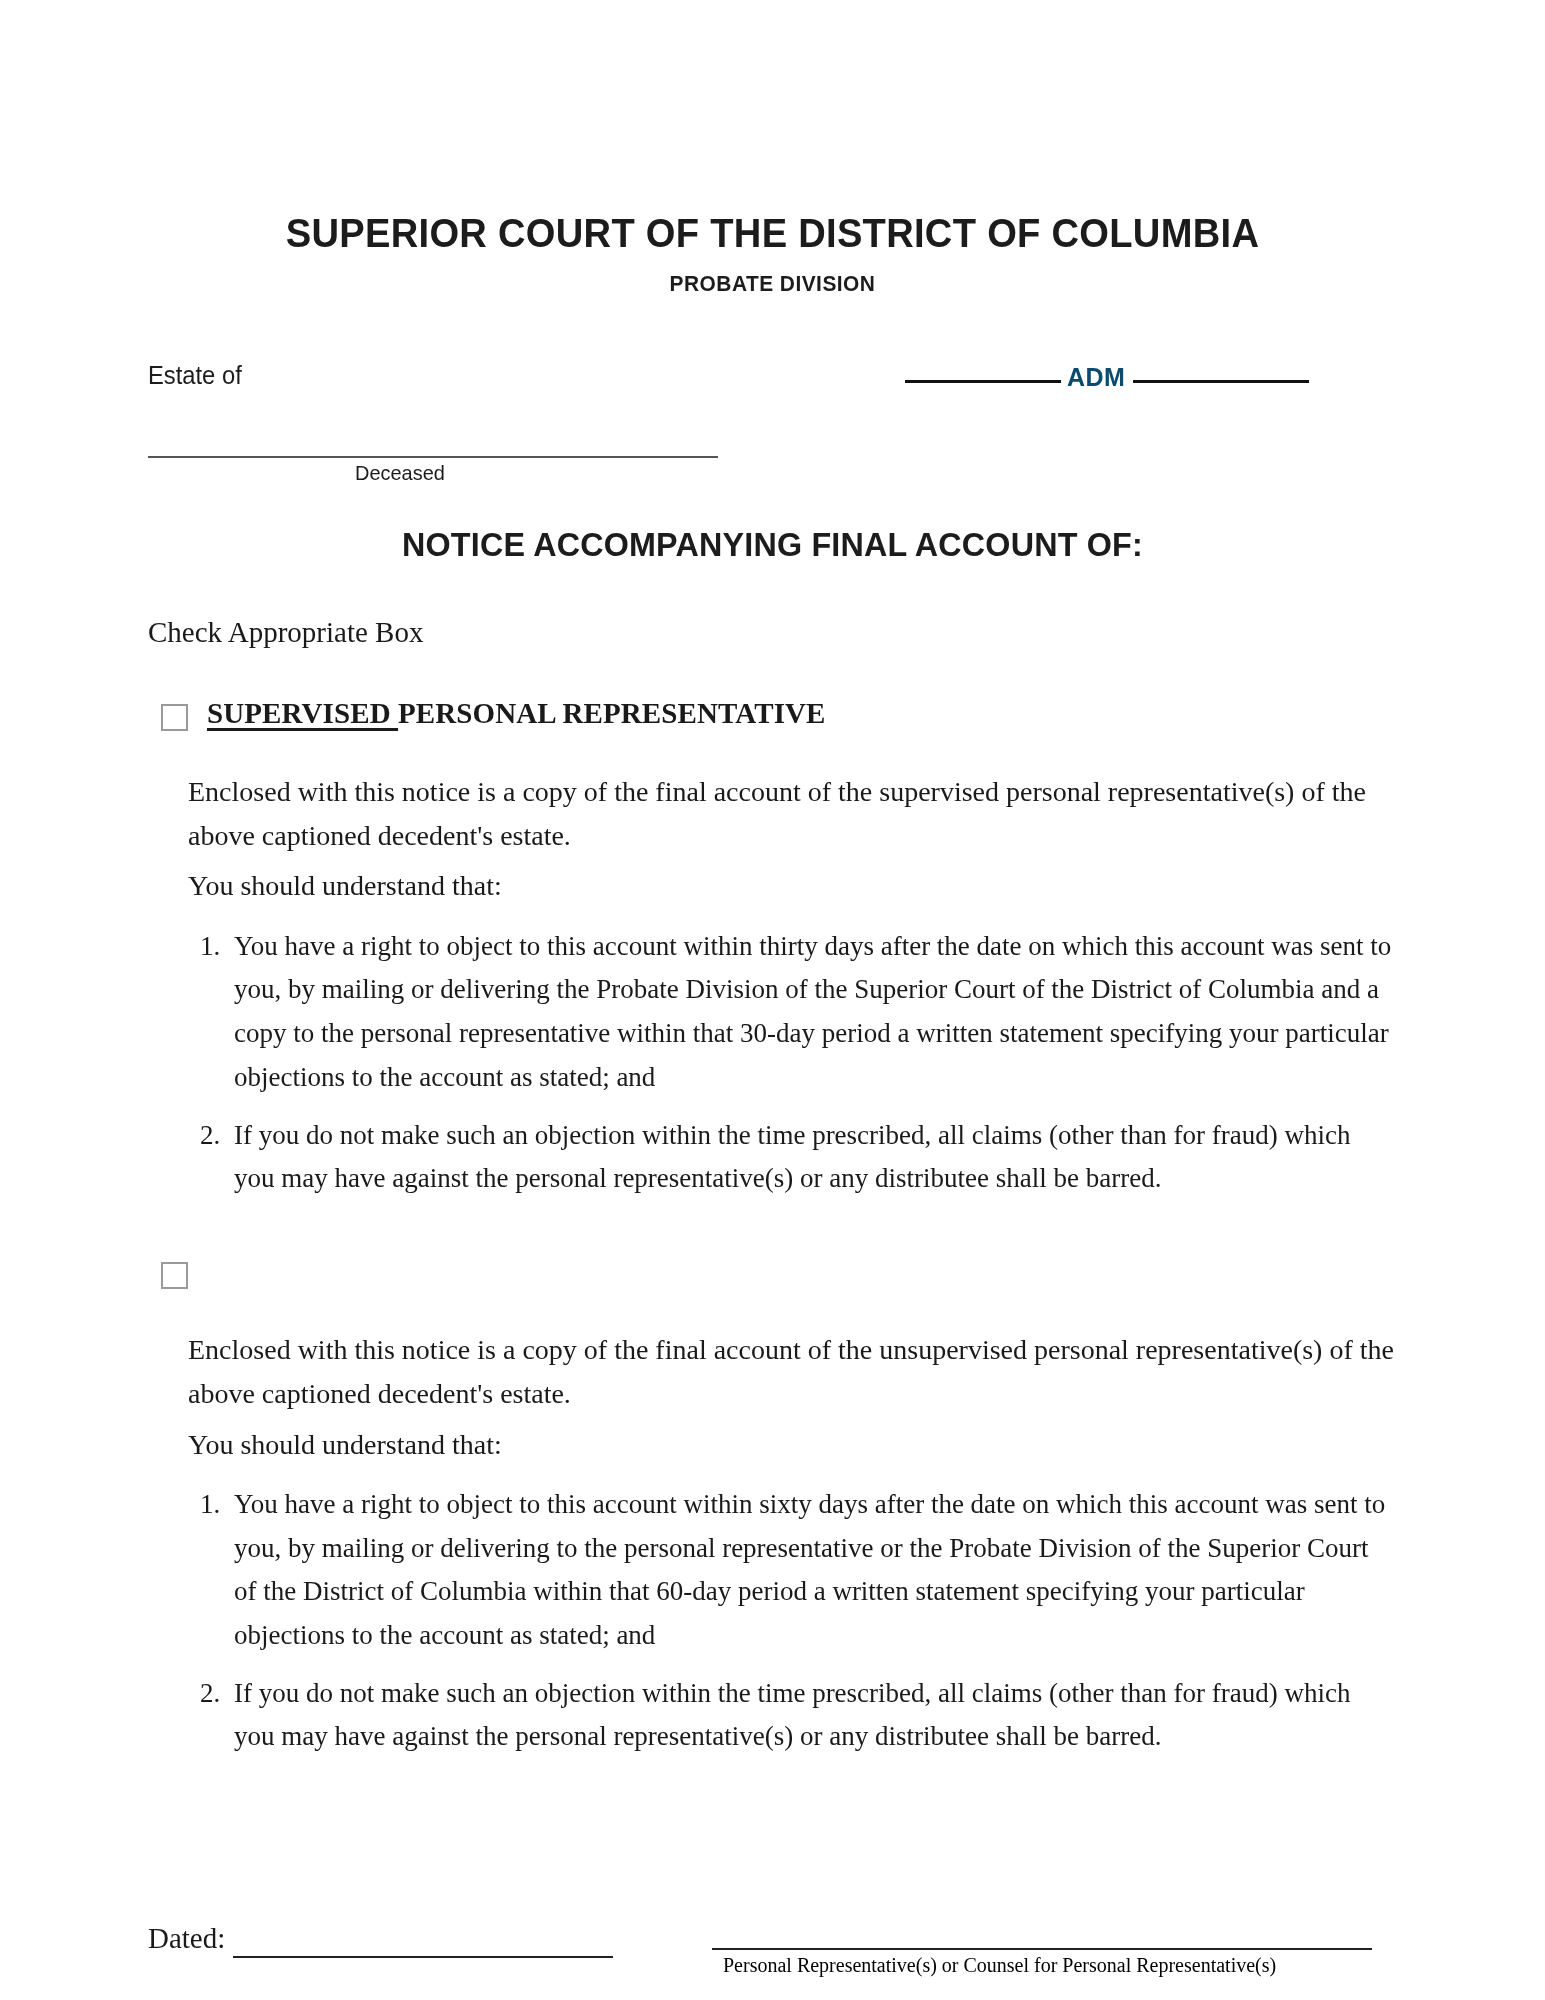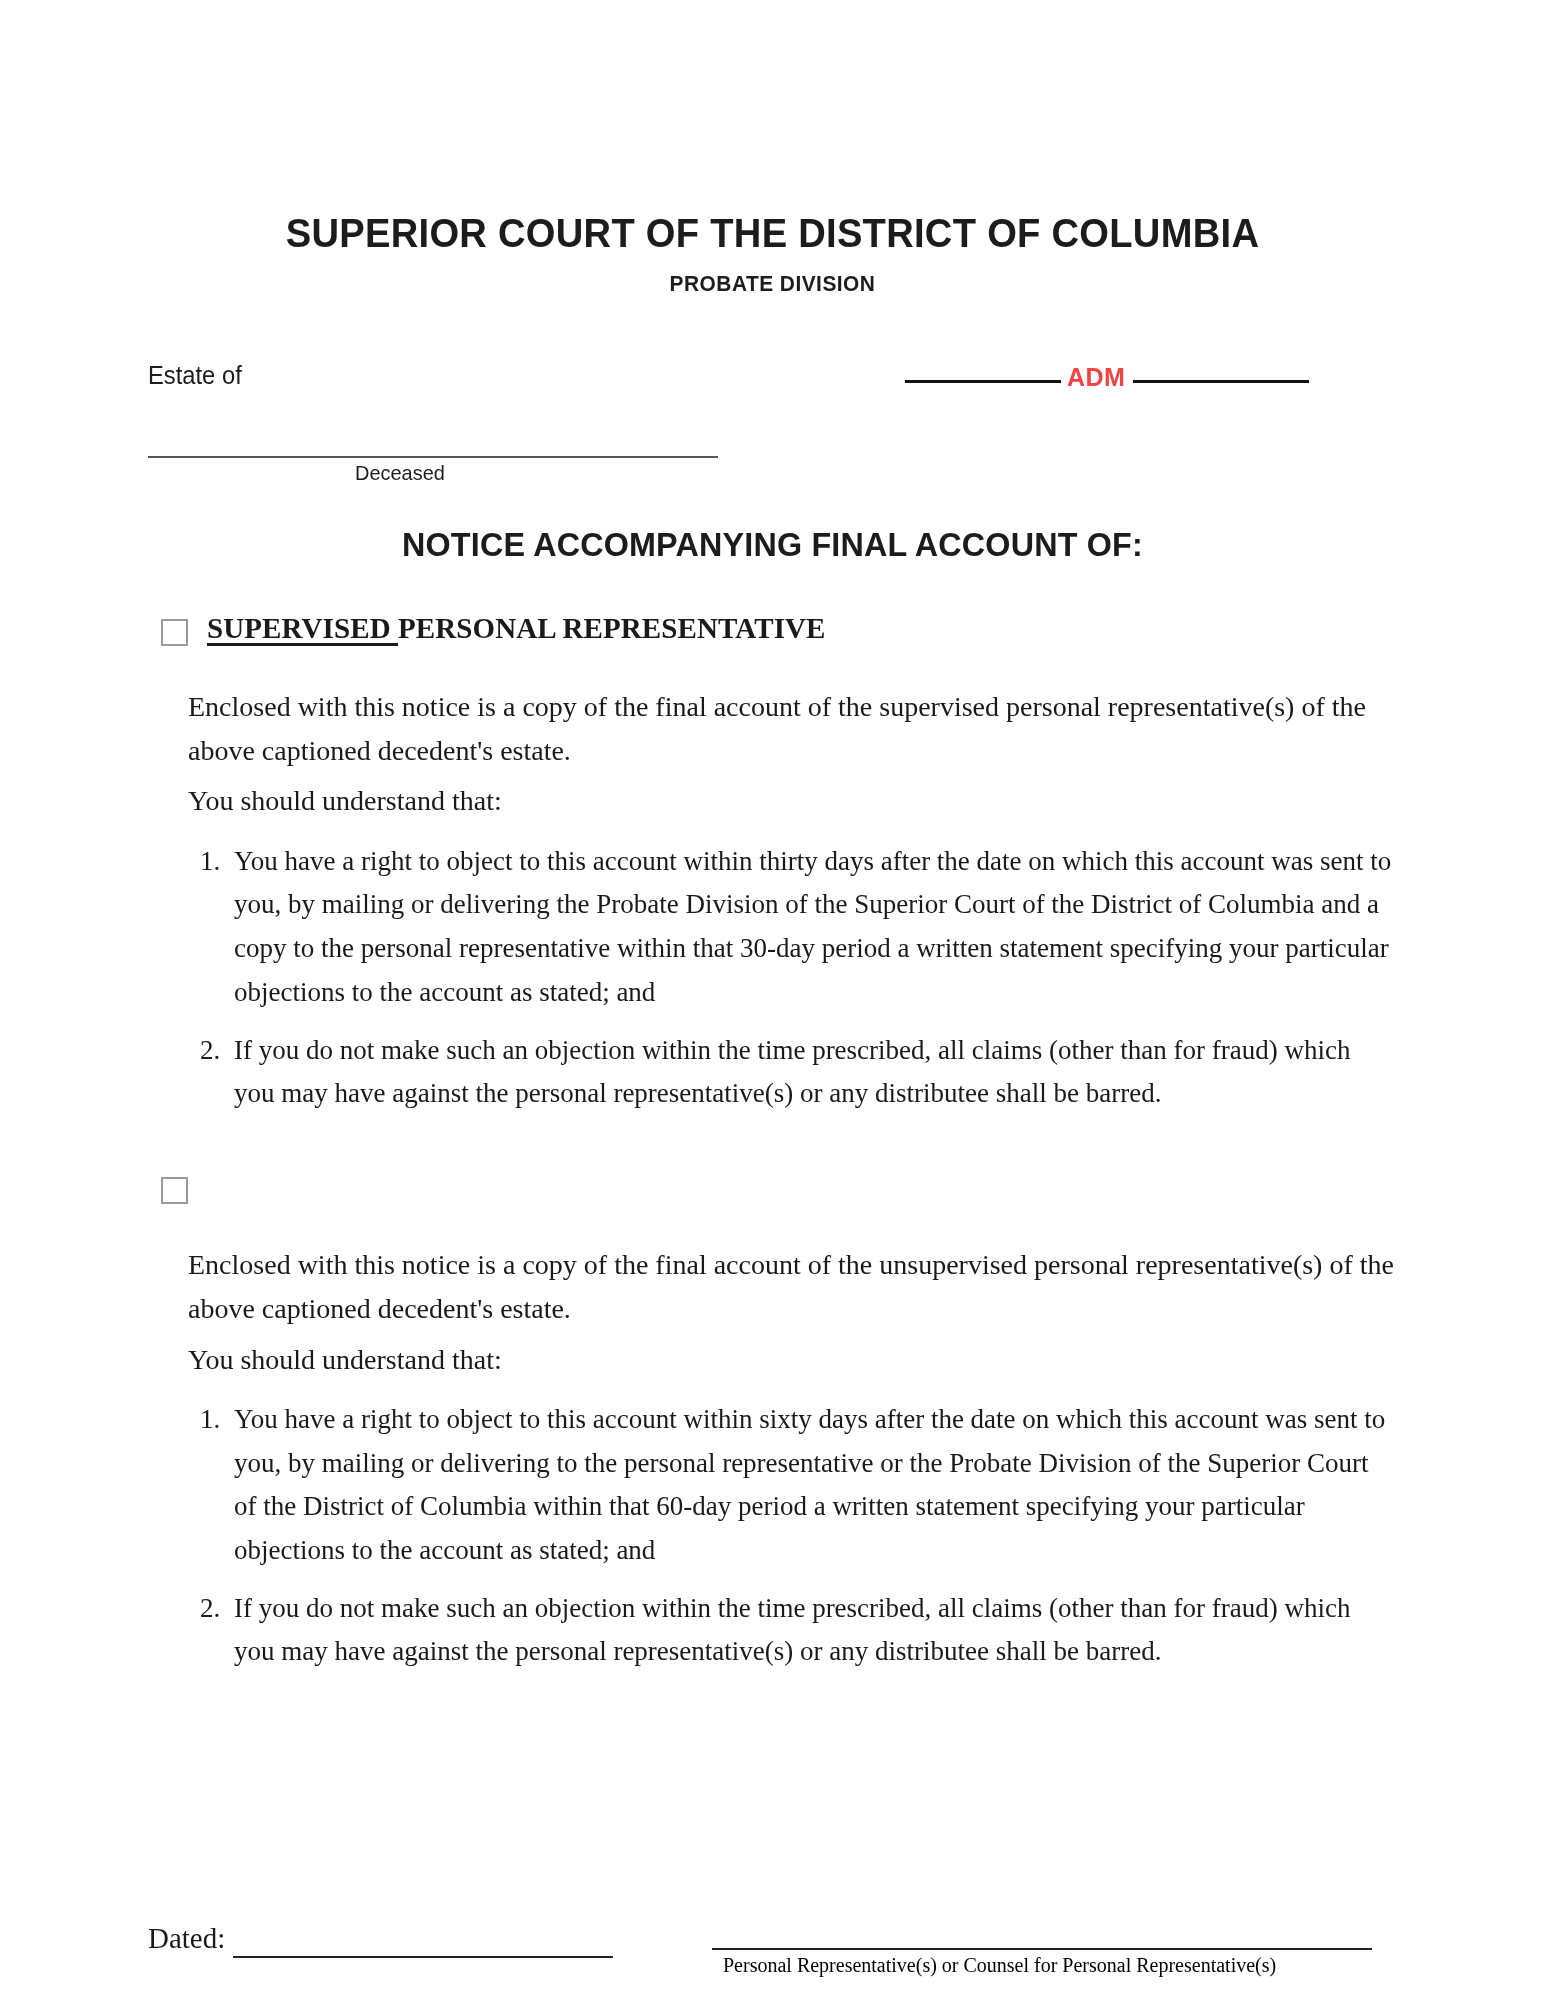--- a/index.html
+++ b/index.html
@@ -63,21 +63,21 @@
     transform: scaleX(0.95);
     transform-origin: left center;
   }
   .adm-group {
     position: absolute;
     left: 905px;
     top: 2px;
     font-family: "Liberation Sans Narrow", "Liberation Sans", sans-serif;
     font-weight: bold;
     font-size: 25px;
-    color: #ef4444;
+    color: #0c4a6e;
     white-space: nowrap;
     letter-spacing: 0.4px;
   }
   .blank-rule {
     display: inline-block;
     border-bottom: 3px solid #111;
     vertical-align: 3px;
   }
   .blank-left { width: 156px; }
   .blank-right { width: 176px; margin-left: 8px; }
@@ -246,20 +246,21 @@
     <div class="adm-group">
       <span class="blank-rule blank-left"></span><span class="adm-text">ADM</span><span class="blank-rule blank-right"></span>
     </div>
 
     <div class="deceased-rule"></div>
     <div class="deceased-label">Deceased</div>
   </div>
 
   <div class="notice-title">NOTICE ACCOMPANYING FINAL ACCOUNT OF:</div>
 
+  <div class="check-instruction">Check Appropriate Box</div>
 
   <div class="section">
     <div class="section-head">
       <div class="checkbox"></div>
       <div class="section-heading"><span class="ul">SUPERVISED </span><span>PERSONAL REPRESENTATIVE</span></div>
     </div>
     <div class="section-body">
       <div class="para">Enclosed with this notice is a copy of the final account of the supervised personal representative(s) of the above captioned decedent's estate.</div>
       <div class="para tight">You should understand that:</div>
       <ol class="claims">

